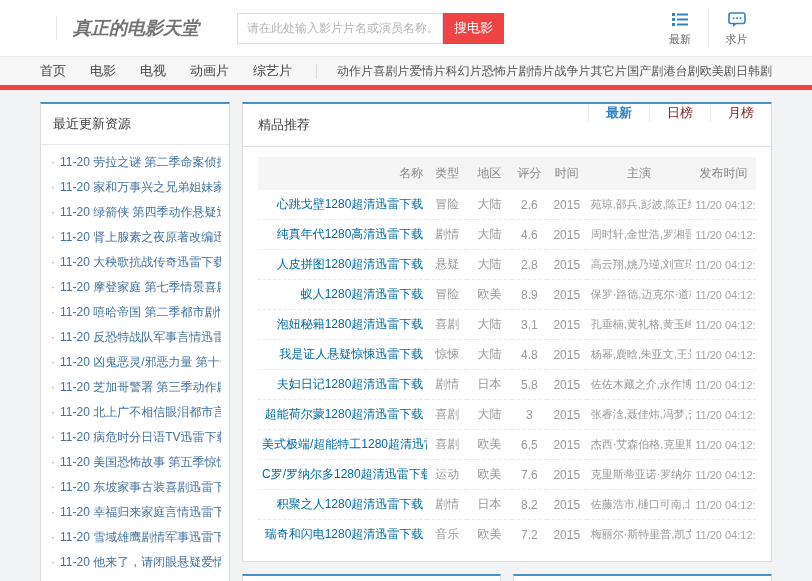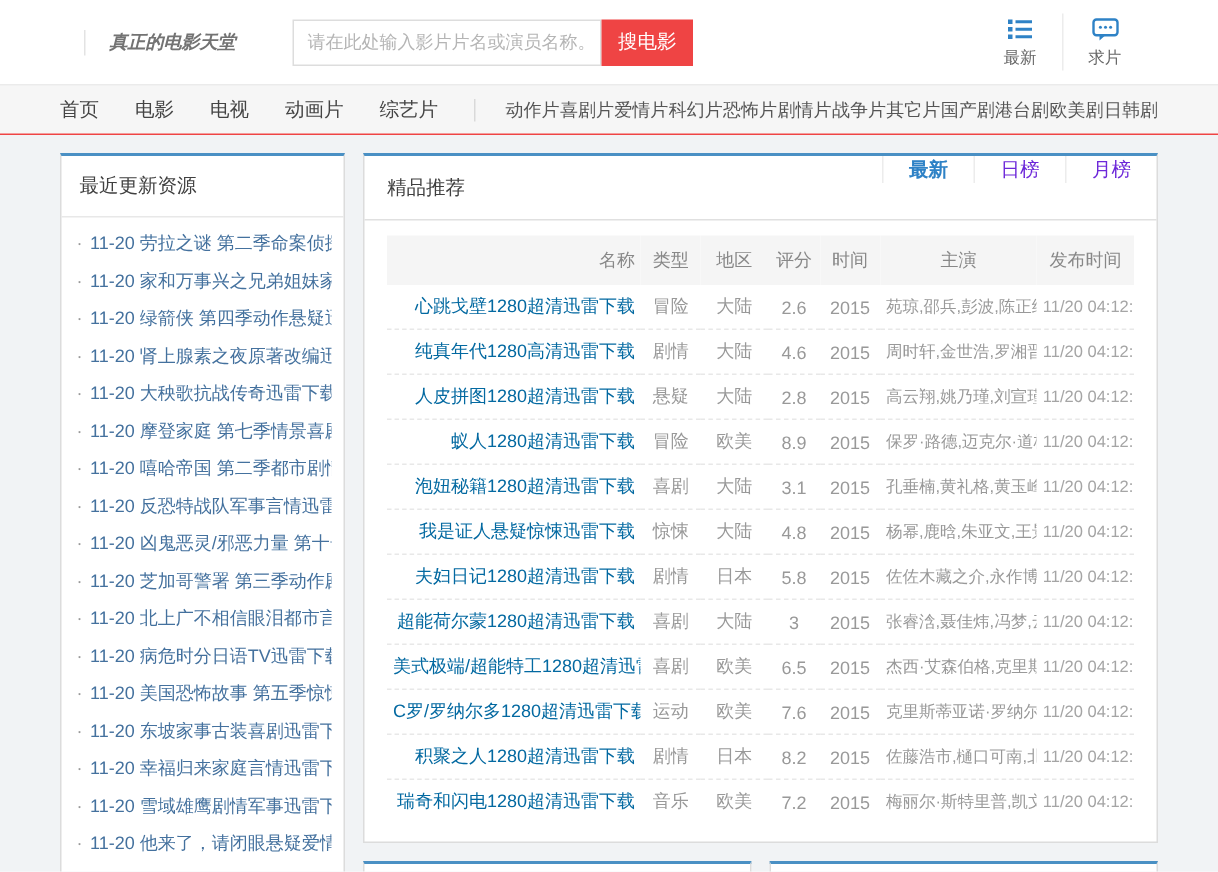--- a/index.html
+++ b/index.html
@@ -7,35 +7,35 @@
     font-family:"Liberation Sans","DejaVu Sans",sans-serif; }
   a { text-decoration:none; }
 
   
   .topbar { height:56px; background:#fff; display:flex; align-items:center; padding:0 40px; }
   .logo { display:flex; align-items:center; cursor:pointer; }
   .logo-icon { width:40px; height:40px; margin-right:8px; }
   .logo-cn { font-size:24px; font-weight:bold; color:#1b79c0; letter-spacing:3px; line-height:1.05; }
   .logo-url { font-size:10px; color:#f08519; letter-spacing:2.5px; margin-top:2px; }
   .slogan { margin-left:16px; padding-left:16px; border-left:1px solid #e3e3e3;
-    color:#737373; font-size:12px; font-weight:bold; font-style:italic; }
+    color:#737373; font-size:18px; font-weight:bold; font-style:italic; }
   .search { display:flex; margin-left:38px; }
   .search input { width:206px; height:31px; border:1px solid #ddd; padding:0 9px;
     font-size:12px; color:#666; outline:none; background:#fff; }
   .search input::placeholder { color:#b5b5b5; }
   .search button { height:31px; padding:0 11px; border:none; background:#ef4444; color:#fff;
     font-size:13px; cursor:pointer; }
   .quick-links { margin-left:auto; display:flex; margin-right:8px; }
   .quick-link { width:56px; text-align:center; cursor:pointer; position:relative; }
   .quick-link + .quick-link { border-left:1px solid #ececec; }
   .quick-link .qicon { display:block; height:20px; }
   .quick-link .qlabel { font-size:11px; color:#666; }
 
   
-  .nav { height:34px; background:#f6f6f6; border-top:1px solid #ebebeb; border-bottom:1px solid #ef4444;
+  .nav { height:34px; background:#f6f6f6; border-top:1px solid #ebebeb; border-bottom:5px solid #ef4444;
     display:flex; align-items:center; padding:0 40px; }
   .nav-primary { display:flex; }
   .nav-primary a { font-size:13px; color:#444; margin-right:24px; }
   .nav-divider { width:1px; height:15px; background:#d9d9d9; margin:0 20px 0 0; }
   .nav-categories { flex:1; display:flex; justify-content:space-between; }
   .nav-categories a { font-size:12px; color:#555; }
 
   
   .content { display:flex; gap:12px; margin:12px 40px 0; align-items:flex-start; }
   .panel { background:#fff; border:1px solid #dcdcdc; border-top:2px solid #4a90c4; }
@@ -48,21 +48,21 @@
   .side-list li { font-size:12px; line-height:25px; white-space:nowrap; overflow:hidden; color:#aaa; }
   .side-list .dot { margin:0 5px 0 2px; color:#999; }
   .side-list a { color:#44719e; }
 
   
   .main-col { flex:1; display:flex; flex-direction:column; gap:12px; min-width:0; }
 
   .feat-head { display:flex; align-items:flex-start; border-bottom:1px solid #e0e0e0; }
   .feat-head .panel-title { padding:12px 15px; flex:1; }
   .tabs { display:flex; }
-  .tab { padding:0 17px; display:flex; align-items:center; font-size:13px; color:#6d28d9;
+  .tab { padding:0 17px; display:flex; align-items:center; font-size:13px; color:#7f1d1d;
     border-left:1px solid #ececec; cursor:pointer; }
   .tab.active { color:#2e82c6; font-weight:bold; background:#fff; }
 
   .feat-body { padding:10px 15px 12px; }
   table { width:100%; border-collapse:collapse; table-layout:fixed; }
   thead th { background:#f5f5f5; color:#888; font-weight:normal; font-size:12px; padding:8px 4px; }
   tbody td { font-size:12px; color:#999; text-align:center; padding:6px 4px;
     border-bottom:1px dashed #e8e8e8; white-space:nowrap; overflow:hidden; }
   tbody tr:last-child td { border-bottom:none; }
   td.c-name, th.c-name { text-align:right; }

